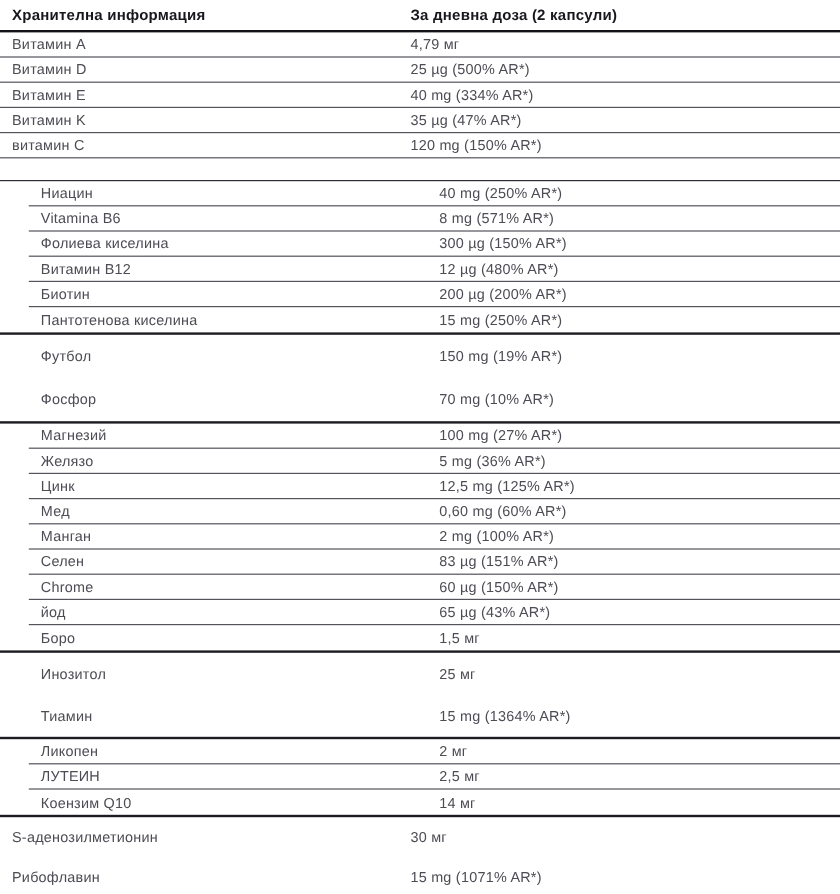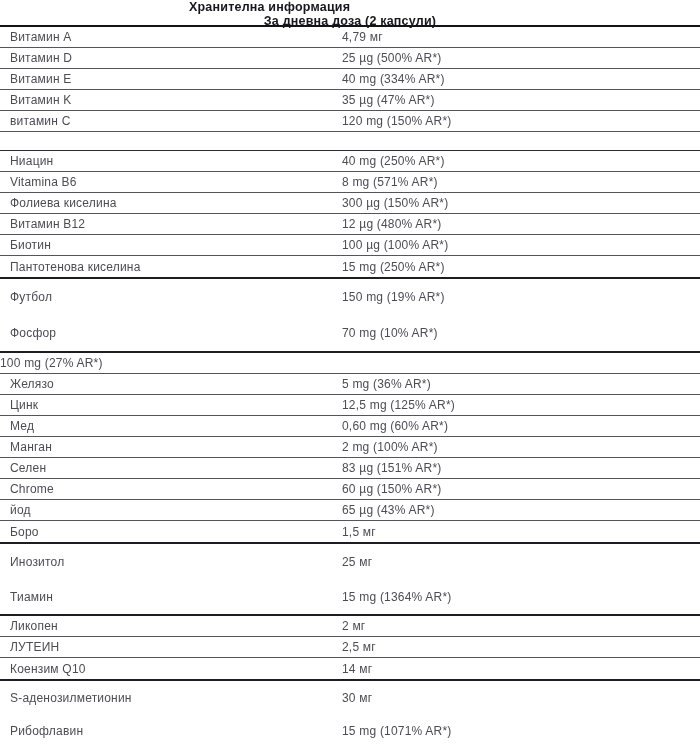--- a/index.html
+++ b/index.html
@@ -19,21 +19,20 @@
   }
   .thead {
     display: flex;
     align-items: center;
     height: 25px;
     border-bottom: 2px solid var(--c-header-divider, #121218);
     font-size: 12.5px;
     font-weight: bold;
     letter-spacing: 0.2px;
     color: var(--c-header-text, #17171d);
-    flex-direction: column;
   }
   .row {
     display: flex;
     align-items: center;
     height: 21px;
     box-sizing: border-box;
     font-size: 12px;
     letter-spacing: 0.2px;
   }
   .cell.label {
@@ -42,21 +41,21 @@
     box-sizing: border-box;
     white-space: nowrap;
   }
   .cell.value {
     flex: 1;
     white-space: nowrap;
   }
   
   .group.normal .row { border-bottom: 1px solid var(--c-row-divider, #54545b); }
   
-  .g2, .g3, .g4, .g5, .g6 { border-bottom: 2px solid var(--c-section-divider, #1c1c22); }
+  .g2, .g3, .g4, .g5, .g6 { border-bottom: 2px solid var(--c-section-divider, #1c1c22); padding-left: 24px; }
   .g2 .row:last-child, .g4 .row:last-child, .g6 .row:last-child { border-bottom: none; }
   
   .group.spacer {
     height: 18px;
     border-bottom: 1px solid var(--c-spacer-divider, #2c2c33);
   }
   .group.spacer .row { height: 18px; border-bottom: none; }
   
   .group.tall .row { border-bottom: none; }
   .g3 .row { height: 36px; justify-content: space-between; }
@@ -112,39 +111,40 @@
         <div class="row">
           <span class="cell label">Фолиева киселина</span>
           <span class="cell value">300 µg (150% AR*)</span>
         </div>
         <div class="row">
           <span class="cell label">Витамин B12</span>
           <span class="cell value">12 µg (480% AR*)</span>
         </div>
         <div class="row">
           <span class="cell label">Биотин</span>
-          <span class="cell value">100 µg (100% AR*)</span>
+          <span class="cell value">200 µg (200% AR*)</span>
         </div>
         <div class="row">
           <span class="cell label">Пантотенова киселина</span>
           <span class="cell value">15 mg (250% AR*)</span>
         </div>
       </div>
       <div class="group g3 tall">
         <div class="row">
           <span class="cell label">Футбол</span>
           <span class="cell value">150 mg (19% AR*)</span>
         </div>
         <div class="row">
           <span class="cell label">Фосфор</span>
           <span class="cell value">70 mg (10% AR*)</span>
         </div>
       </div>
       <div class="group g4 normal">
         <div class="row">
+          <span class="cell label">Магнезий</span>
           <span class="cell value">100 mg (27% AR*)</span>
         </div>
         <div class="row">
           <span class="cell label">Желязо</span>
           <span class="cell value">5 mg (36% AR*)</span>
         </div>
         <div class="row">
           <span class="cell label">Цинк</span>
           <span class="cell value">12,5 mg (125% AR*)</span>
         </div>

